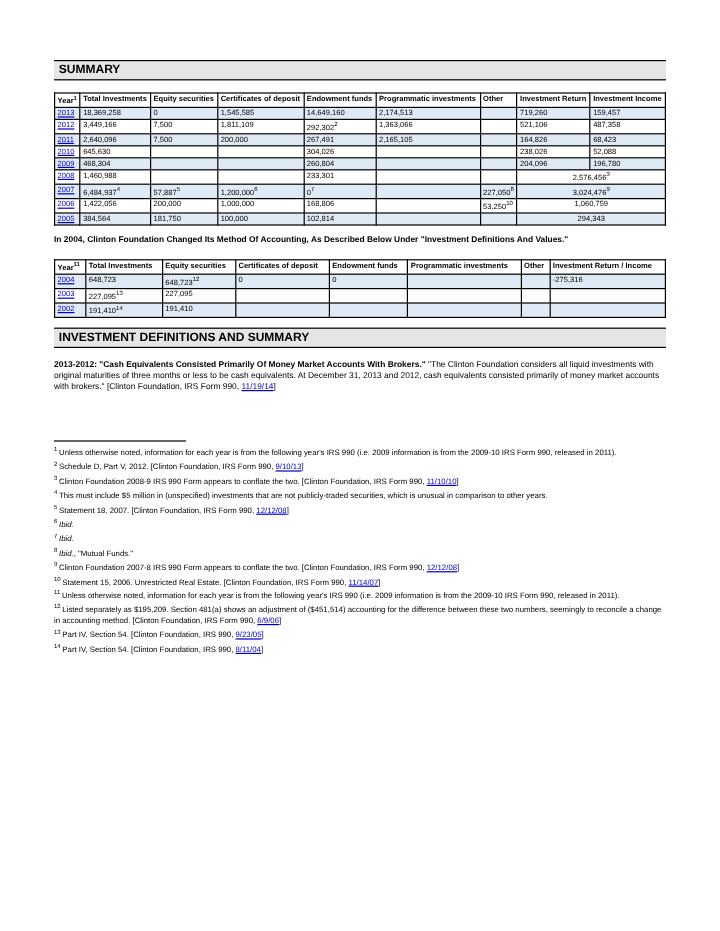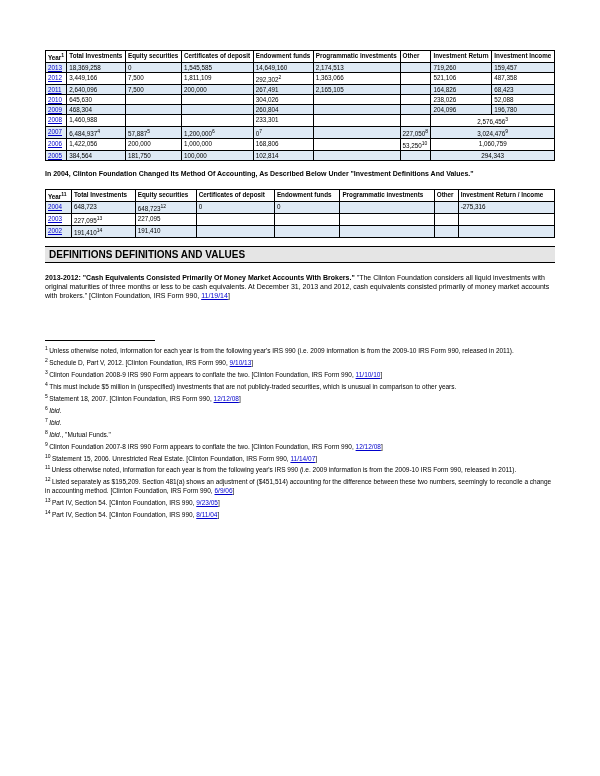--- a/index.html
+++ b/index.html
@@ -72,20 +72,21 @@
   }
   .footnotes p { margin: 0 0 1px 0; }
   .fn-link { color: #0000cc; text-decoration: underline; cursor: pointer; }
   .ital { font-style: italic; }
 </style>
 </head>
 <body>
 
 <div class="page">
 
+  <div class="section-header">SUMMARY</div>
 
   <table>
     <thead>
         <tr id="t1-head">
           <th>Year<span class="sup">1</span></th>
           <th>Total Investments</th>
           <th>Equity securities</th>
           <th>Certificates of deposit</th>
           <th>Endowment funds</th>
           <th>Programmatic investments</th>
@@ -235,21 +236,21 @@
           <td>191,410</td>
           <td></td>
           <td></td>
           <td></td>
           <td></td>
           <td></td>
         </tr>
       </tbody>
   </table>
 
-  <div class="section-header">DEFINITIONS DEFINITIONS AND VALUES</div>
+  <div class="section-header">INVESTMENT DEFINITIONS AND SUMMARY</div>
 
   <div class="subheading">
     <b>2013-2012: "Cash Equivalents Consisted Primarily Of Money Market Accounts With Brokers." </b><span>"The Clinton Foundation considers all liquid investments with original maturities of three months or less to be cash equivalents. At December 31, 2013 and 2012, cash equivalents consisted primarily of money market accounts with brokers." [Clinton Foundation, IRS Form 990, </span><span class="fn-link">11/19/14</span><span>]</span>
   </div>
 
   <div class="footnotes">
     <hr>
     <div id="fn-list">
         <p><span class="sup">1 </span><span>Unless otherwise noted, information for each year is from the following year's IRS 990 (i.e. 2009 information is from the 2009-10 IRS Form 990, released in 2011).</span></p>
         <p><span class="sup">2 </span><span>Schedule D, Part V, 2012. [Clinton Foundation, IRS Form 990, </span><span class="fn-link">9/10/13</span><span>]</span></p>

